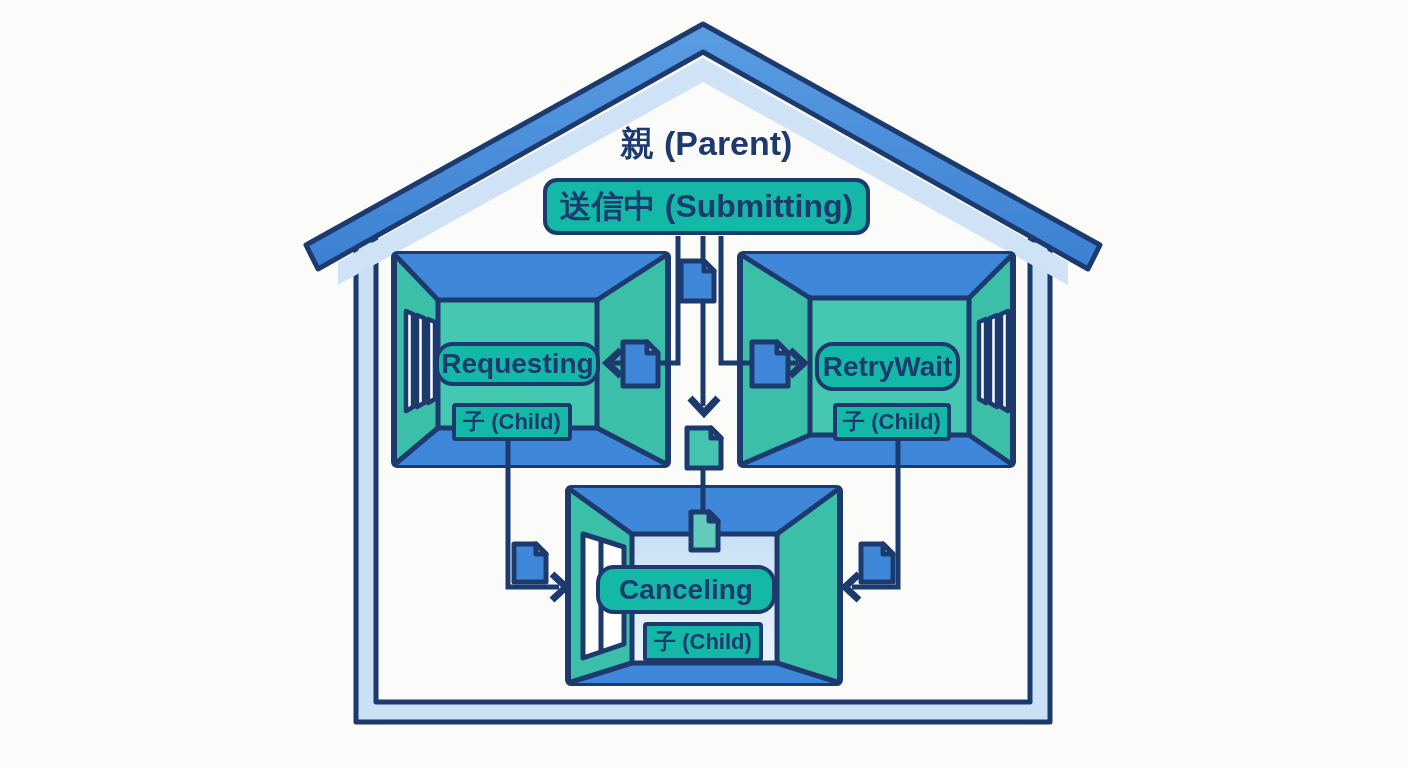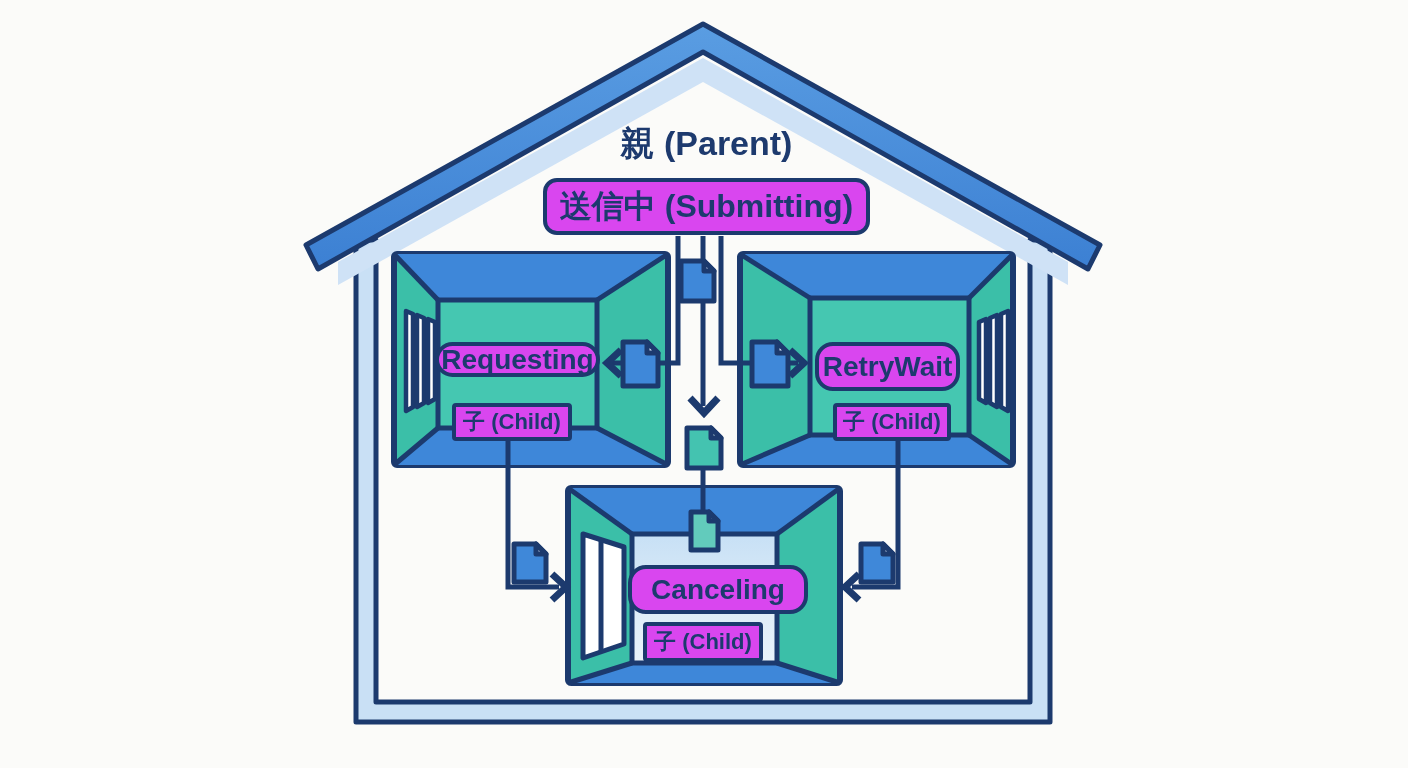--- a/index.html
+++ b/index.html
@@ -9,21 +9,21 @@
     font-family:"Liberation Sans","DejaVu Sans",sans-serif;
     color:#1d3a6e;
     text-decoration:underline;
   }
   #art{position:absolute;left:0;top:0;width:1408px;height:768px;}
   .lbl{
     position:absolute;display:flex;align-items:center;justify-content:center;
     box-sizing:border-box;color:#1d3a6e;font-weight:600;white-space:nowrap;
   }
   .boxed{
-    background:#d946ef;border:4px solid #1c3a6e;
+    background:#14b8a6;border:4px solid #1c3a6e;
   }
   .plain{background:transparent;border:none;}
   .r14{border-radius:14px}.r18{border-radius:18px}.r12{border-radius:4px}
   .f34{font-size:34px}.f32{font-size:32px}.f28{font-size:28px}.f22{font-size:22px}
 </style>
 </head>
 <body>
 
 <div id="stage">
 
@@ -143,25 +143,25 @@
         <path d="M861,544 H883 L893,554 V582 H861 Z" fill="#3f88d9"></path>
         <path d="M883,544 V554 H893 Z" fill="#dceafb"></path>
       </g>
     </g>
   </svg>
 
   <div class="lbl plain f34" style="left:543px;top:122px;width:327px;height:44px;">親 (Parent)</div>
 
   <div class="lbl boxed r14 f32" style="left:543px;top:178px;width:327px;height:57px;">送信中 (Submitting)</div>
 
-  <div class="lbl boxed r18 f28" style="left:435px;top:342px;width:165px;height:35px;">Requesting</div>
+  <div class="lbl boxed r18 f28" style="left:435px;top:342px;width:165px;height:44px;">Requesting</div>
 
   <div class="lbl boxed r12 f22" style="left:452px;top:403px;width:120px;height:38px;">子 (Child)</div>
 
   <div class="lbl boxed r18 f28" style="left:815px;top:342px;width:145px;height:49px;text-align:right;">RetryWait</div>
 
   <div class="lbl boxed r12 f22" style="left:833px;top:403px;width:118px;height:38px;">子 (Child)</div>
 
-  <div class="lbl boxed r18 f28" style="left:628px;top:565px;width:180px;height:49px;">Canceling</div>
+  <div class="lbl boxed r18 f28" style="left:596px;top:565px;width:180px;height:49px;">Canceling</div>
 
   <div class="lbl boxed r12 f22" style="left:643px;top:622px;width:120px;height:40px;">子 (Child)</div>
 
 </div>
 
 </body></html>

